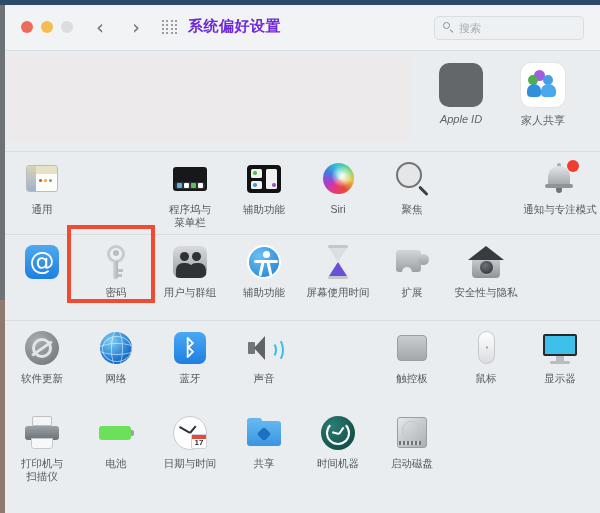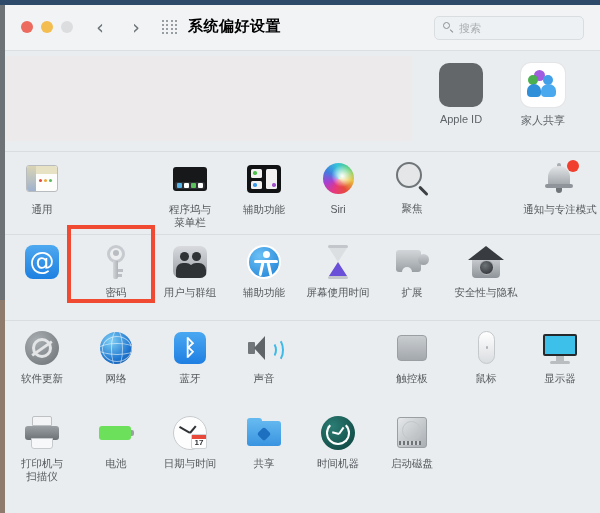--- a/index.html
+++ b/index.html
@@ -94,21 +94,21 @@
     border-radius: 50%;
     background: #7a8084;
     display: block;
   }
 
   #win-title {
     position: absolute;
     left: 183px; top: 12px;
     font-size: 15px;
     font-weight: bold;
-    color: #000000;
+    color: #6d28d9;
     letter-spacing: 0.5px;
   }
 
   #search-box {
     position: absolute;
     right: 16px; top: 11px;
     width: 148px; height: 22px;
     background: #eef1f3;
     border: 1px solid #dadde0;
     border-radius: 5px;
@@ -163,21 +163,21 @@
   .banner-item .bi-icon {
     width: 44px; height: 44px;
     margin: 0 auto 6px auto;
     position: relative;
     border-radius: 10px;
   }
   .banner-item .bi-label {
     font-size: 11px;
     color: #5f6469;
   }
-  #appleid-item { left: 418px; }
+  #appleid-item { left: 418px; font-style: italic; }
   #family-item  { left: 500px; }
 
   .icon-appleid {
     background: #636769;
   }
   .icon-appleid .apple-glyph {
     position: absolute;
     left: 0; right: 0; top: 5px;
     text-align: center;
     font-size: 30px;
@@ -770,21 +770,21 @@
         <div class="pi-label">辅助功能</div>
       </div>
 
       <div class="pref-item" style="left:296px;">
         <div class="pi-icon">
             <span class="ic ic-siri"></span>
           </div>
         <div class="pi-label">Siri</div>
       </div>
 
-      <div class="pref-item" style="left:370px;font-family:Liberation Mono, monospace;">
+      <div class="pref-item" style="left:370px;">
         <div class="pi-icon ic-spot">
           <span class="lens"></span>
             <span class="handle"></span>
         </div>
         <div class="pi-label">聚焦</div>
       </div>
 
 
       <div class="pref-item" style="left:518px;">
         <div class="pi-icon ic-bell">

